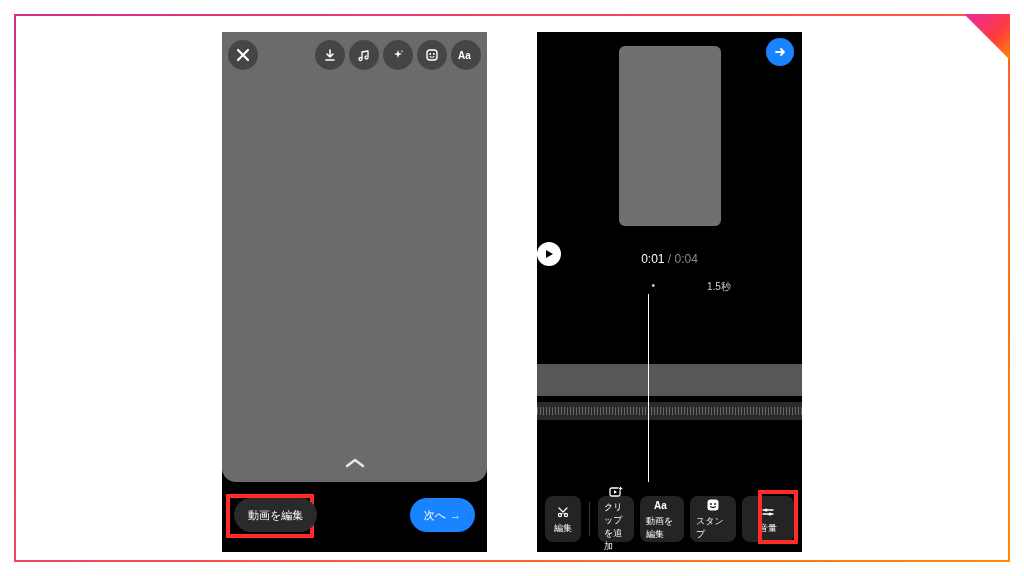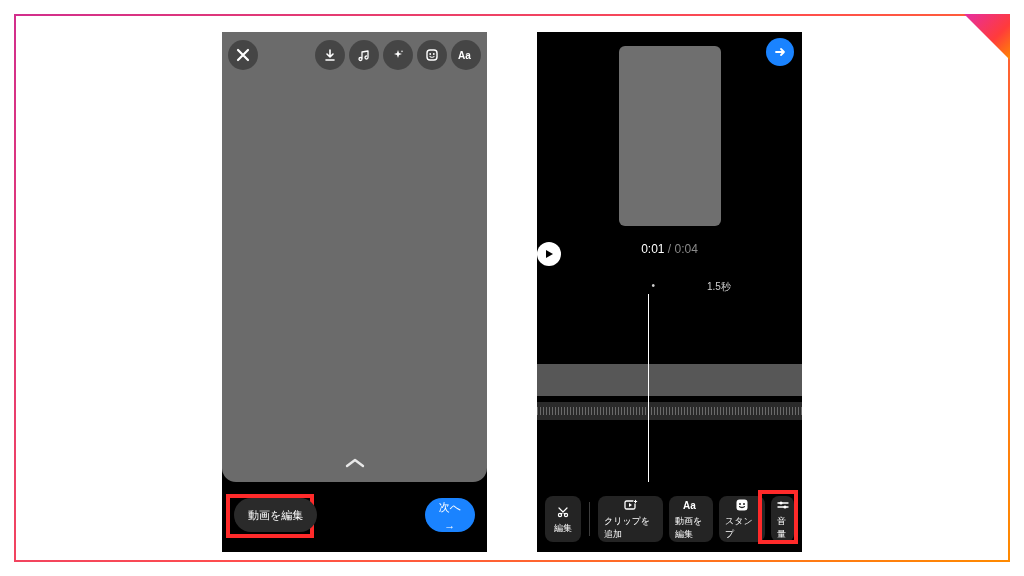--- a/index.html
+++ b/index.html
@@ -96,21 +96,21 @@
   }
   .pill.dark { background: #2a2a2a; color: #fff; }
   .pill.blue { background: #1a83ff; color: #fff; }
   .hl-left1 {
     position: absolute;
     left: 4px; bottom: 14px;
     width: 88px; height: 44px;
     border: 4px solid #ff2a2a;
   }
   .left .editpill { left: 12px; bottom: 20px; }
-  .left .nextpill { right: 12px; bottom: 20px; gap: 4px; flex-direction: column; }
+  .left .nextpill { right: 12px; bottom: 20px; gap: 4px; }
 
   
   .right .header {
     position: absolute;
     top: 6px; right: 8px;
   }
   .bluecirc {
     width: 28px; height: 28px; border-radius: 50%;
     background: #1a83ff;
     display: flex; align-items: center; justify-content: center;
@@ -118,21 +118,21 @@
   .right .thumb {
     position: absolute;
     top: 14px; left: 50%; transform: translateX(-50%);
     width: 102px; height: 180px;
     background: #6f6f6f;
     border-radius: 6px;
   }
   .right .playrow {
     position: absolute;
     top: 210px; left: 0; right: 0;
-    display: flex; align-items: flex-start;
+    display: flex; align-items: flex-end;
     padding: 0 0;
   }
   .playbtn {
     width: 24px; height: 24px;
     border-radius: 50%;
     background: #fff;
     display: flex; align-items: center; justify-content: center;
   }
   .time { flex: 1; text-align: center; font-size: 12px; color: #fff; }
   .time .dim { color: #8a8a8a; }
@@ -338,21 +338,21 @@
           <span class="ic">
             <svg width="14" height="14" viewBox="0 0 14 14">
                 <rect x="1.5" y="1.5" width="11" height="11" rx="3" fill="#fff"></rect>
                 <circle cx="5" cy="6" r="1" fill="#242424"></circle>
                 <circle cx="9" cy="6" r="1" fill="#242424"></circle>
                 <path d="M4.6 8.6c1 1.2 3.8 1.2 4.8 0" stroke="#242424" stroke-width="1.3" fill="none" stroke-linecap="round"></path>
               </svg>
           </span>
           <span>スタンプ</span>
         </div>
-        <div class="tool" style="width:23px">
+        <div class="tool" style="width:52px">
           <span class="ic">
             <svg width="14" height="14" viewBox="0 0 14 14">
                 <path d="M2 5h10M2 9h10" stroke="#fff" stroke-width="1.4" stroke-linecap="round"></path>
                 <circle cx="5" cy="5" r="1.6" fill="#fff"></circle>
                 <circle cx="9" cy="9" r="1.6" fill="#fff"></circle>
               </svg>
           </span>
           <span>音量</span>
         </div>
       </div>

